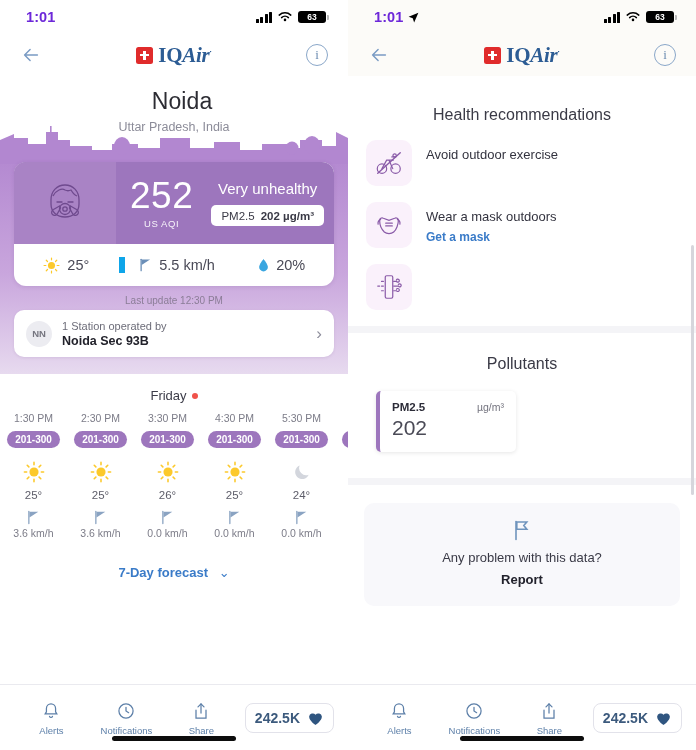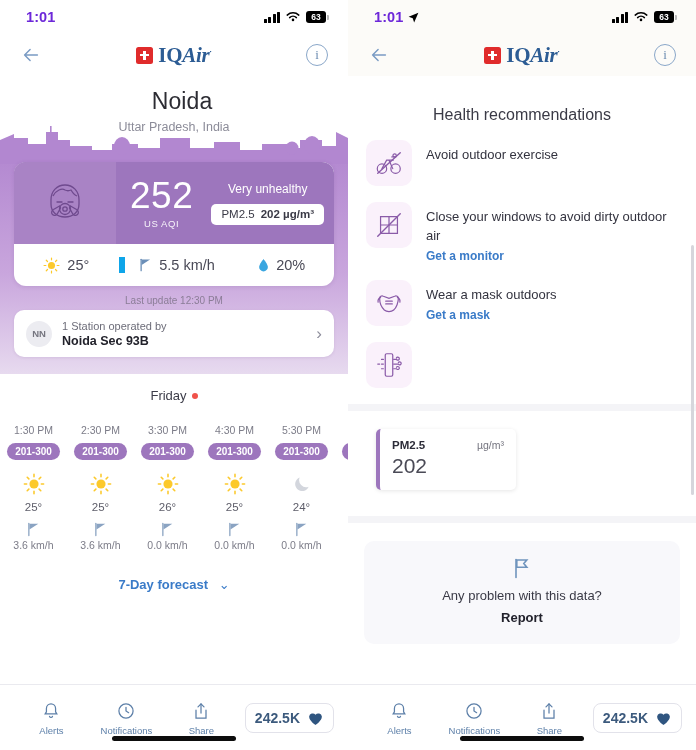--- a/index.html
+++ b/index.html
@@ -19,21 +19,21 @@
     height: 34px; display: flex; align-items: center;
     justify-content: space-between; padding: 0 22px 0 26px;
   }
   .sb-time { font-size: 14.5px; font-weight: 700; color:#6d28d9; letter-spacing:.1px;
              display:flex; align-items:center; gap:4px; }
   .sb-right { display:flex; align-items:center; gap:5px; }
   .sig { display:flex; align-items:flex-end; gap:1.5px; height:11px; }
   .sig i { width:3px; background:#000; border-radius:.5px; display:block; }
   .sig i:nth-child(1){height:4px}.sig i:nth-child(2){height:6px}
   .sig i:nth-child(3){height:8.5px}.sig i:nth-child(4){height:11px}
-  .batt { position:relative; width:20px; height:12px; border-radius:3px; background:#000;
+  .batt { position:relative; width:28px; height:12px; border-radius:3px; background:#000;
           color:#fff; font-size:8.5px; font-weight:700; display:flex; align-items:center;
           justify-content:center; }
   .batt:after { content:""; position:absolute; right:-3px; top:3.5px; width:2px; height:5px;
                 background:#b9b9b9; border-radius:0 1px 1px 0; }
 
   
   .navbar { height: 42px; display:flex; align-items:center; justify-content:space-between;
             padding: 0 20px; }
   .back-arrow { width:22px; height:22px; color:#7a9bc4; cursor:pointer; }
   .logo { display:flex; align-items:center; gap:5px;text-align:center; }
@@ -64,21 +64,21 @@
               box-shadow:0 1px 4px rgba(80,40,110,.13); }
   .aqi-top { display:flex; background:#9d76bd; height:82px; }
   .aqi-face { width:102px; display:flex; align-items:center; justify-content:center;
               background:#a983c5; }
   .aqi-main { flex:1; display:flex; align-items:center; padding:0 10px 0 14px;
               justify-content:space-between; }
   .aqi-num { text-align:center; color:#fff; line-height:1; }
   .aqi-num .n { font-size:37px; font-weight:300; letter-spacing:.5px; }
   .aqi-num .l { font-size:9.5px; letter-spacing:.6px; margin-top:5px; opacity:.92; }
   .aqi-right { text-align:center; }
-  .aqi-status { color:#fff; font-size:12px; margin-bottom:8px; }
+  .aqi-status { color:#fff; font-size:15px; margin-bottom:8px; }
   .pm-pill { background:#fff; border-radius:5px; padding:4.5px 10px; font-size:11.5px;
              color:#3a3a46; display:inline-flex; gap:6px; }
   .pm-pill b { font-weight:700; }
   .aqi-bottom { height:42px; display:flex; align-items:center; }
   .wx-cell { flex:1; display:flex; align-items:center; justify-content:center; gap:7px;
              font-size:14.5px; color:#4a4a57; }
   .wx-cell.sep { border-left:6px solid #0ea5e9; }
   .sun-ic { width:17px; height:17px; }
   .flag-ic { width:13px; height:14px; }
   .drop-ic { width:11px; height:14px; }
@@ -98,21 +98,21 @@
   
   .day-tabs { display:flex; padding:0 0 0 0; margin-top:14px; }
   .day-tab { flex:1; text-align:center; padding-bottom:9px; font-size:13px; color:#3d3d49;
              position:relative; cursor:pointer; display:flex; align-items:center;
              justify-content:center; gap:5px; }
   .day-tab.active:after { content:""; position:absolute; left:0; right:0; bottom:0;
                           height:2px; background:#a8d3e8; }
   .dot { width:6px; height:6px; border-radius:50%; display:inline-block; }
 
   
-  .fc-wrap { overflow:hidden; margin-top:12px; }
+  .fc-wrap { overflow:hidden; }
   .fc-row { display:flex; width:420px; }
   .fc-col { width:67px; flex:none; text-align:center; }
   .fc-time { font-size:10.5px; color:#7c7c88; }
   .fc-badge { display:inline-block; margin-top:7px; background:#9d76bd; color:#fff;
               font-size:10px; font-weight:700; border-radius:9px; padding:3px 8px; }
   .fc-ic { height:30px; display:flex; align-items:center; justify-content:center;
            margin-top:9px; }
   .fc-temp { font-size:11.5px; color:#5d5d69; margin-top:2px; }
   .fc-wind-ic { height:20px; display:flex; align-items:center; justify-content:center;
                 margin-top:6px; }
@@ -497,33 +497,20 @@
               <path d="M8.5 22l5-9h7M16 13l4 9M19 9.5h4" stroke-linecap="round"></path>
               <circle cx="22" cy="8" r="1.8"></circle>
               <path d="M4 27L28 5" stroke-width="1.5" stroke-linecap="round"></path>
             </svg>
           </div>
           <div class="rec-tx">
             <div class="rec-t">Avoid outdoor exercise</div>
           </div>
         </div>
 
-        <div class="rec">
-          <div class="rec-ic">
-            <svg width="30" height="30" viewBox="0 0 32 32" fill="none" stroke="#8a5ba8" stroke-width="1.3">
-              <path d="M7 7h18v18H7z"></path>
-                <path d="M16 7v18M7 16h18"></path>
-              <path d="M4 28L28 4" stroke-width="1.5" stroke-linecap="round"></path>
-            </svg>
-          </div>
-          <div class="rec-tx">
-            <div class="rec-t">Close your windows to avoid dirty outdoor air</div>
-            <span class="rec-lk">Get a monitor</span>
-          </div>
-        </div>
 
         <div class="rec">
           <div class="rec-ic">
             <svg width="30" height="30" viewBox="0 0 32 32" fill="none" stroke="#8a5ba8" stroke-width="1.3">
               <path d="M6 11c0-2 2-3 4-2.2l6 2.2 6-2.2c2-.8 4 .2 4 2.2 0 4-2 10-5 12.5-2.6 2.2-7.4 2.2-10 0C8 20.6 6 15 6 11z"></path>
               <path d="M12.5 14h7M12.5 17h7" stroke-linecap="round"></path>
               <path d="M7 10c-2 1-3 3-2.6 5M25 10c2 1 3 3 2.6 5" stroke-linecap="round"></path>
             </svg>
           </div>
           <div class="rec-tx">
@@ -538,20 +525,21 @@
               <rect x="12" y="4" width="8" height="24" rx="1.5"></rect>
               <path d="M21 10h3a1.6 1.6 0 100-1.6M21 15h5a1.6 1.6 0 100-1.6M21 20h3a1.6 1.6 0 100-1.6" stroke-linecap="round"></path>
               <path d="M10 10H6M10 15H4M10 20H7" stroke-linecap="round" stroke-dasharray="2 2"></path>
             </svg>
           </div>
         </div>
       </div>
 
       <div class="r-div"></div>
 
+      <div class="p-title">Pollutants</div>
 
       <div class="pm-card">
         <div class="pm-hd">
           <span class="pm-nm">PM2.5</span>
           <span class="pm-un">µg/m³</span>
         </div>
         <div class="pm-vl">202</div>
       </div>
 
       <div class="r-div2"></div>

